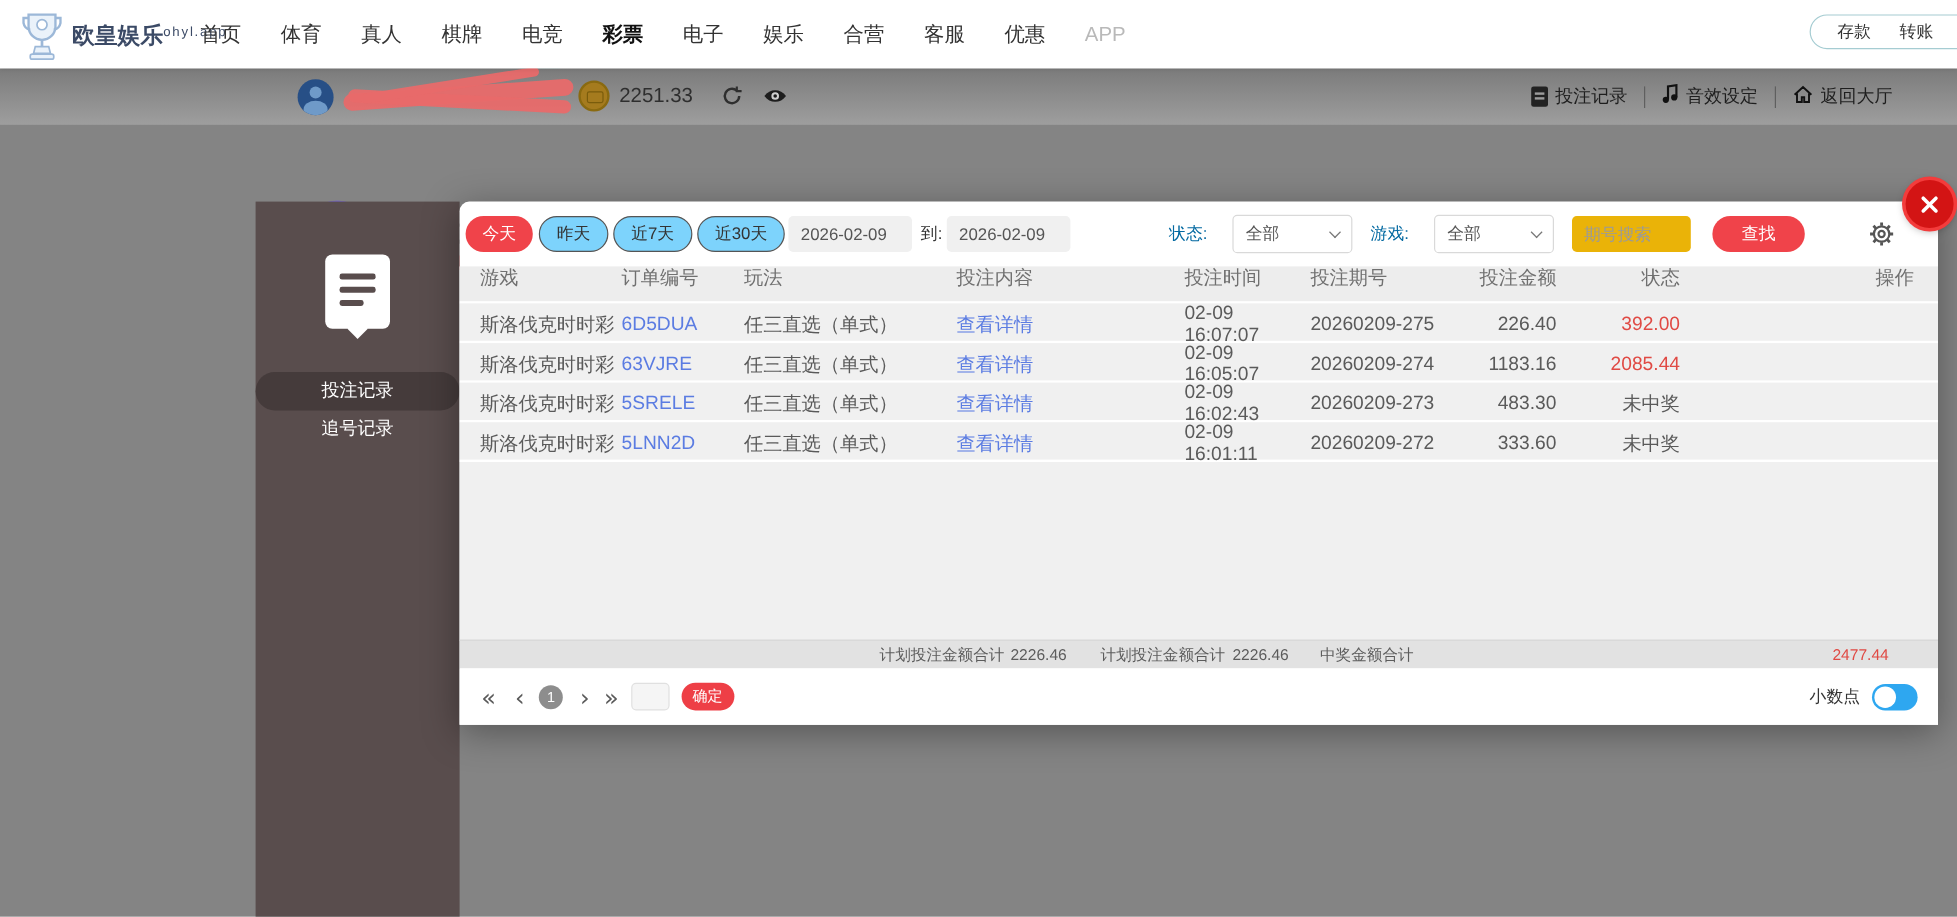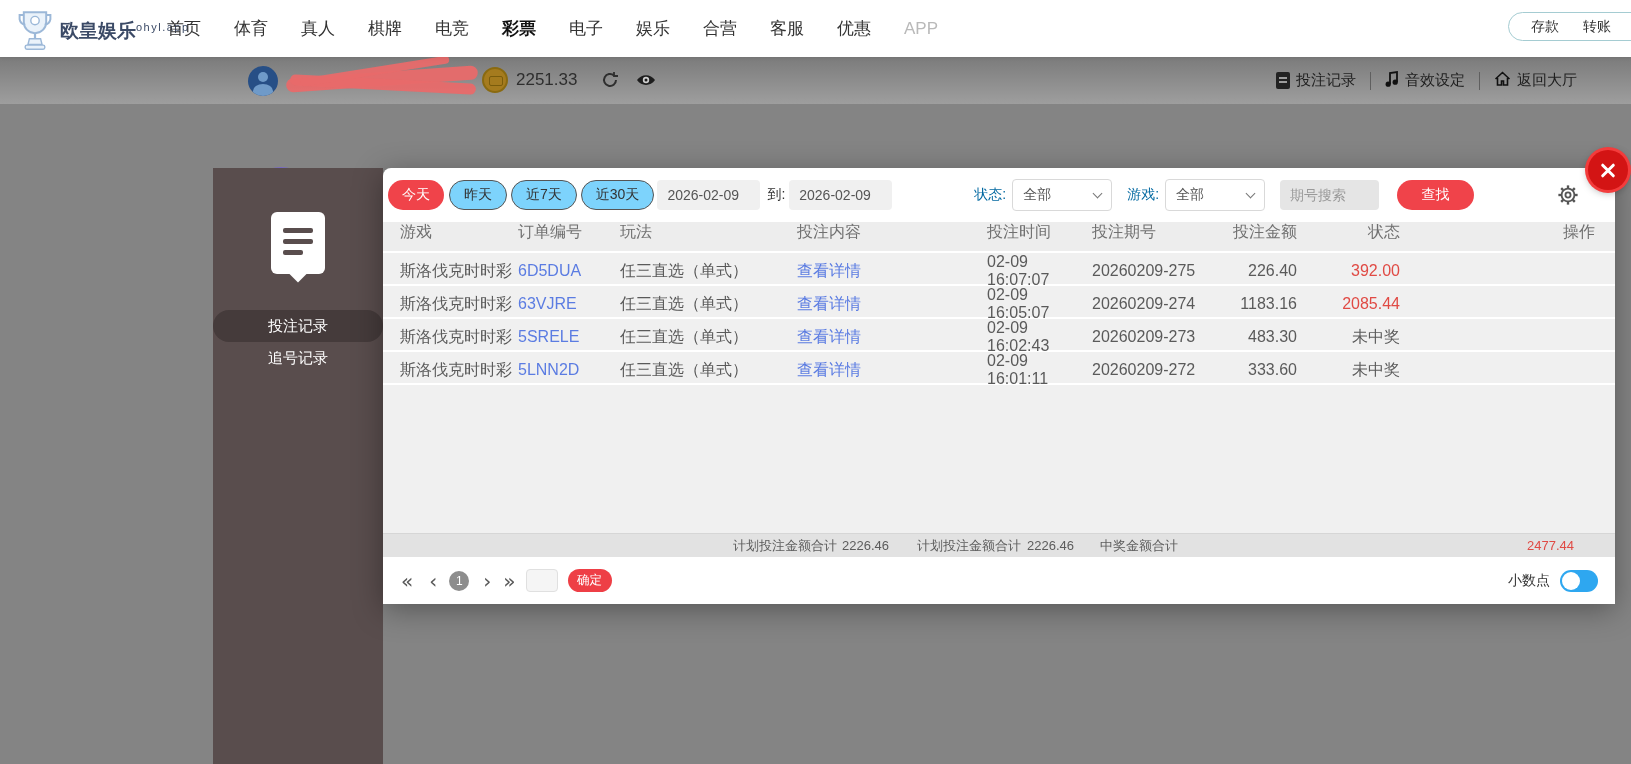--- a/index.html
+++ b/index.html
@@ -92,25 +92,25 @@
   .pill { height:30px; border-radius:16px; padding:0 14px; display:flex; align-items:center; font-size:14px; cursor:pointer; white-space:nowrap; }
   .pill.red { background:#f0434a; color:#fff; }
   .pill.outline { border:1px solid #555; color:#333; background:#7dd3fc; }
   .ml5{margin-left:5px;} .ml4{margin-left:4px;}
   .date-box { margin-left:3px; width:103px; height:30px; background:#f0f0f0; border:none; border-radius:4px;
               color:#555; font-size:14px; padding:0 10px; font-family:inherit; }
   .to-label { margin-left:7px; font-size:14px; color:#333; }
   .date2 { margin-left:4px; }
   .flt-label { font-size:14px; color:#0369a1; white-space:nowrap; }
   .lab-status { margin-left:82px; }
-  .select-box { margin-left:6px; width:100px; height:32px; border:1px solid #d9d9d9; border-radius:4px; background:#fff;
+  .select-box { margin-left:21px; width:100px; height:32px; border:1px solid #d9d9d9; border-radius:4px; background:#fff;
                 display:flex; align-items:center; justify-content:space-between; padding:0 10px; font-size:14px; color:#555; cursor:pointer; }
   .lab-game { margin-left:15px; }
   .chev { width:7px; height:7px; border-right:1.5px solid #777; border-bottom:1.5px solid #777; transform:rotate(45deg); margin-top:-3px; }
-  .search-box { margin-left:15px; width:99px; height:30px; background:#e5e5e5; border:none; border-radius:4px;
+  .search-box { margin-left:15px; width:99px; height:30px; background:#eab308; border:none; border-radius:4px;
                 color:#555; font-size:14px; padding:0 10px; font-family:inherit; }
   .search-box::placeholder { color:#9a9a9a; }
   .find-btn { margin-left:18px; width:77px; height:30px; background:#f0434a; border:none; border-radius:16px;
               color:#fff; font-size:14px; cursor:pointer; }
   .gear { margin-left:auto; margin-right:36px; cursor:pointer; display:flex; }
 
   .table { position:absolute; top:54px; left:0; right:0; bottom:71px; background:#f0f0f0; overflow:hidden; }
   .grid9 { display:grid; grid-template-columns:118px 102px 177px 190px 105px 121px 84px 103px 195px;
            padding:0 20px 12px 17px; align-items:center; font-size:16px; }
   .thead { height:31px; background:#ededed; border-bottom:2px solid #fff; color:#707070; }

